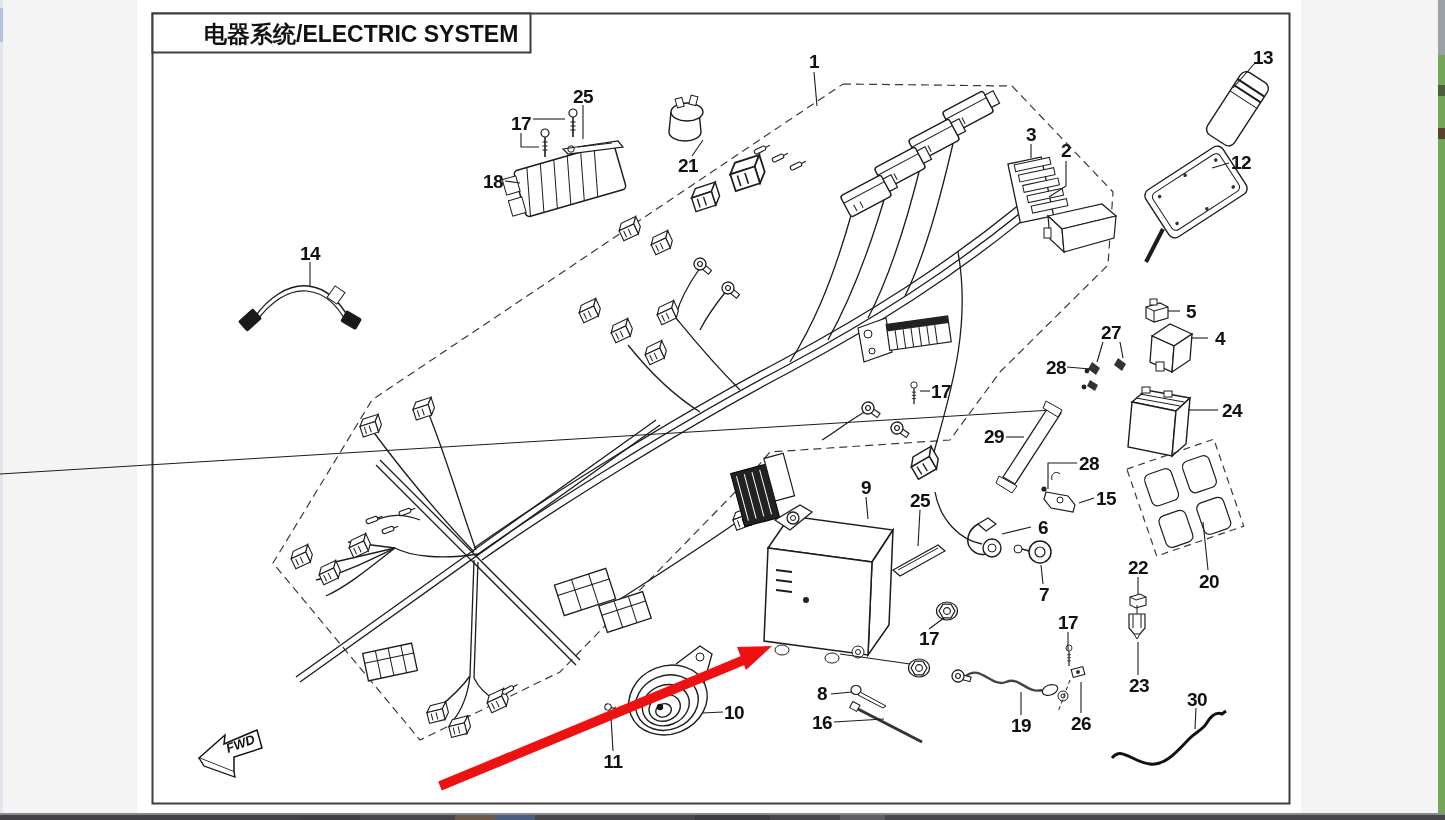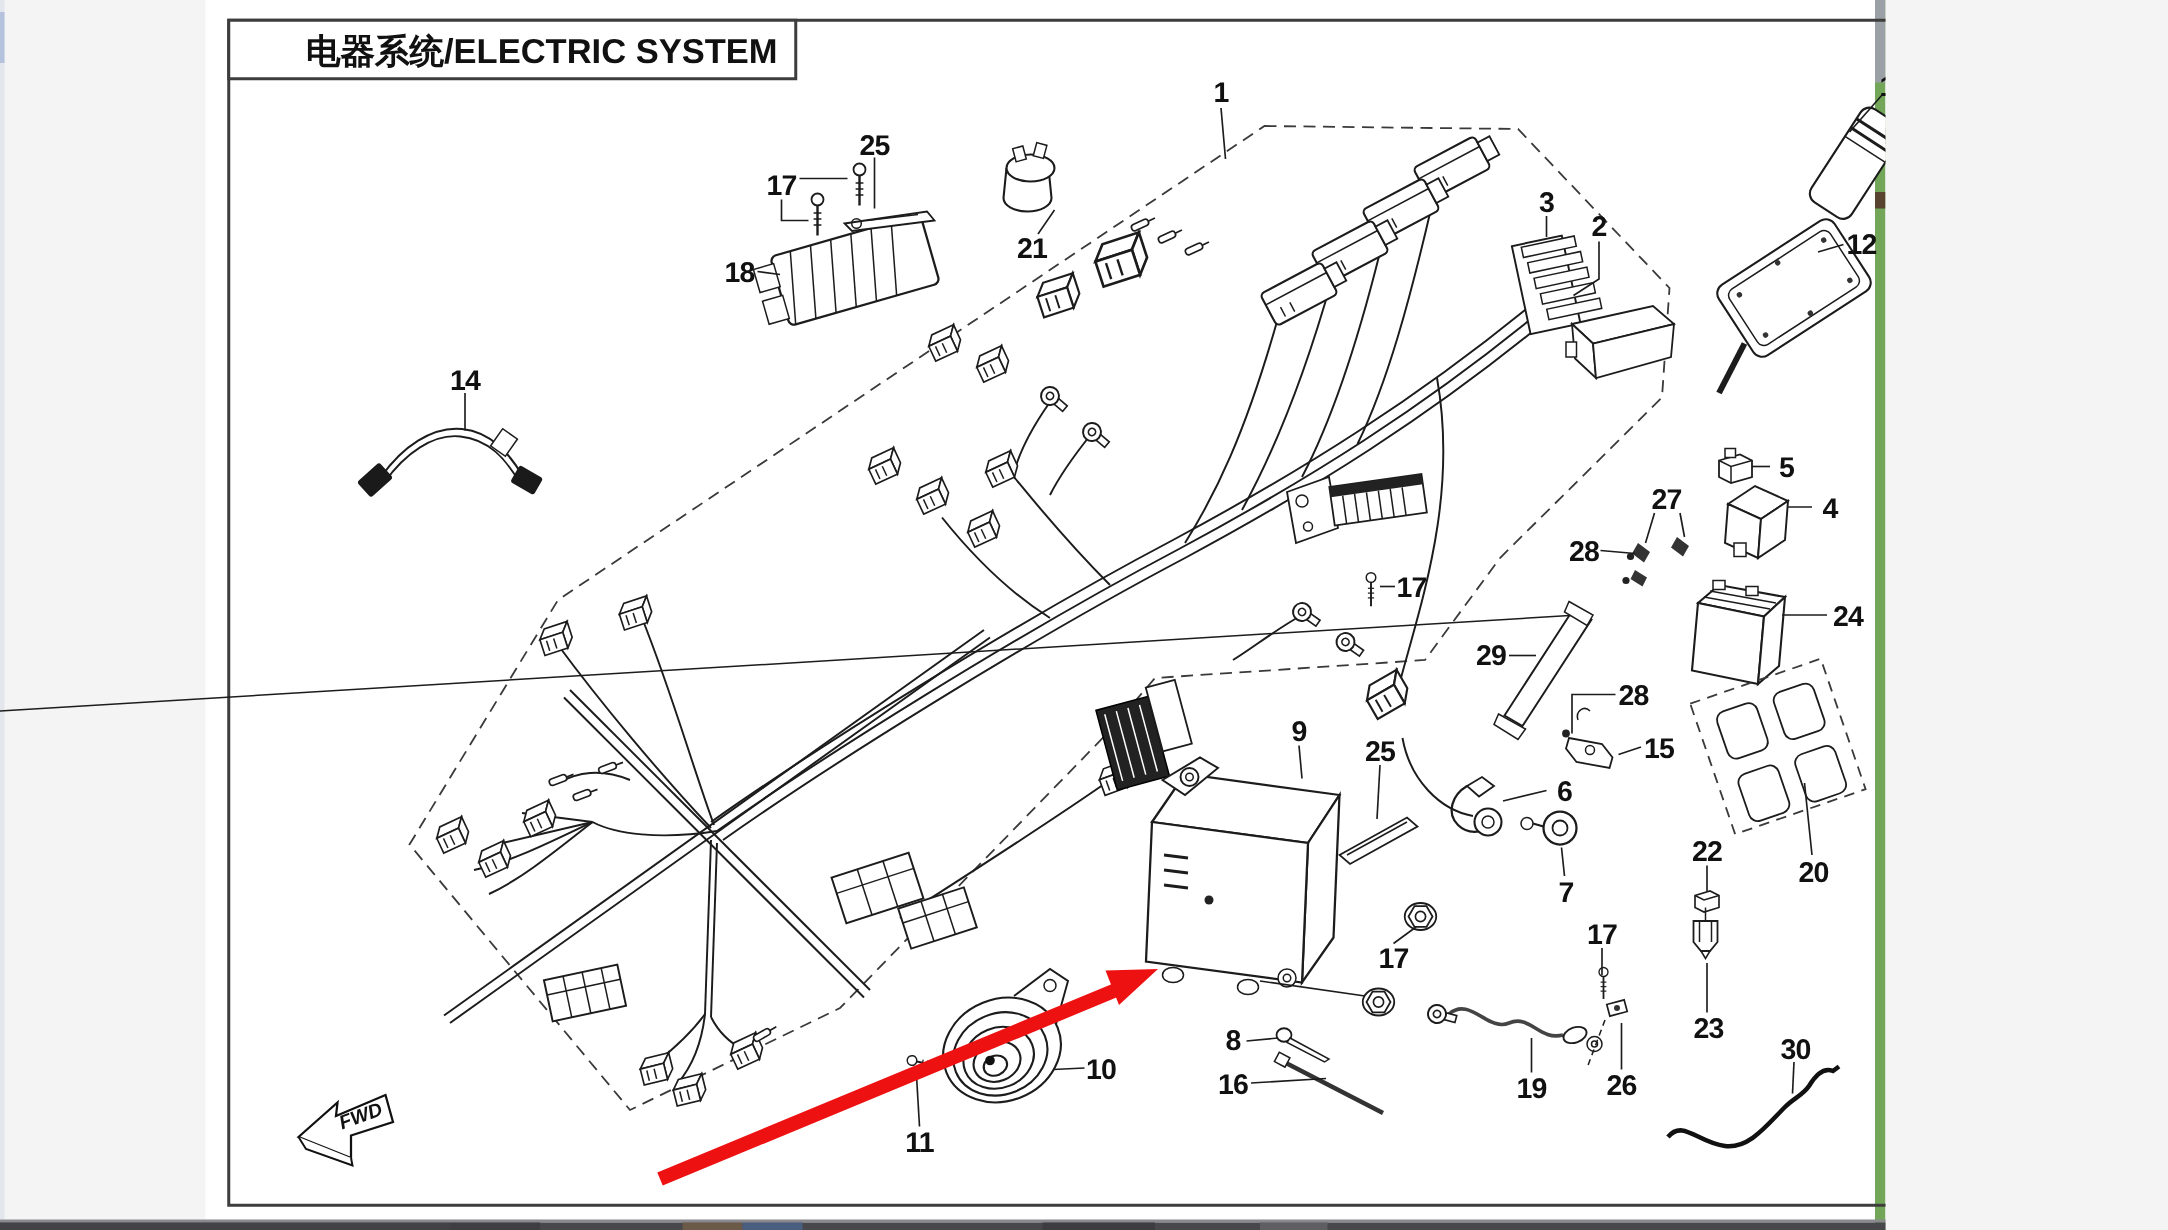--- a/index.html
+++ b/index.html
@@ -1,16 +1,16 @@
 <!DOCTYPE html>
 <html><head>
 <meta charset="utf-8">
 <style>
   html,body{margin:0;padding:0;background:#f4f4f5;}
-  #screen{position:relative;width:1257px;height:820px;overflow:hidden;background:#f4f4f5;
+  #screen{position:relative;width:1445px;height:820px;overflow:hidden;background:#f4f4f5;
           font-family:"Liberation Sans",sans-serif;}
   #page{position:absolute;left:137px;top:0;width:1164px;height:813px;background:#ffffff;}
   #edge-left{position:absolute;left:0;top:0;width:3px;height:813px;background:#e3e6ec;}
   #edge-left .blue{position:absolute;left:0;top:8px;width:3px;height:34px;background:#b4c2de;}
   #edge-right{position:absolute;right:0;top:0;width:7px;height:820px;background:#74a65a;}
   #edge-right .gray-top{position:absolute;left:0;top:0;width:7px;height:55px;background:#9aa0a6;}
   #edge-right .band1{position:absolute;left:0;top:85px;width:7px;height:11px;background:#4c5e3c;}
   #edge-right .band2{position:absolute;left:0;top:128px;width:7px;height:11px;background:#57432f;}
   #pagebottom{position:absolute;left:0;top:813px;width:1445px;height:2px;background:#8a8a8e;}
   #bottombar{position:absolute;left:0;top:815px;width:1445px;height:5px;background:#47474c;}

